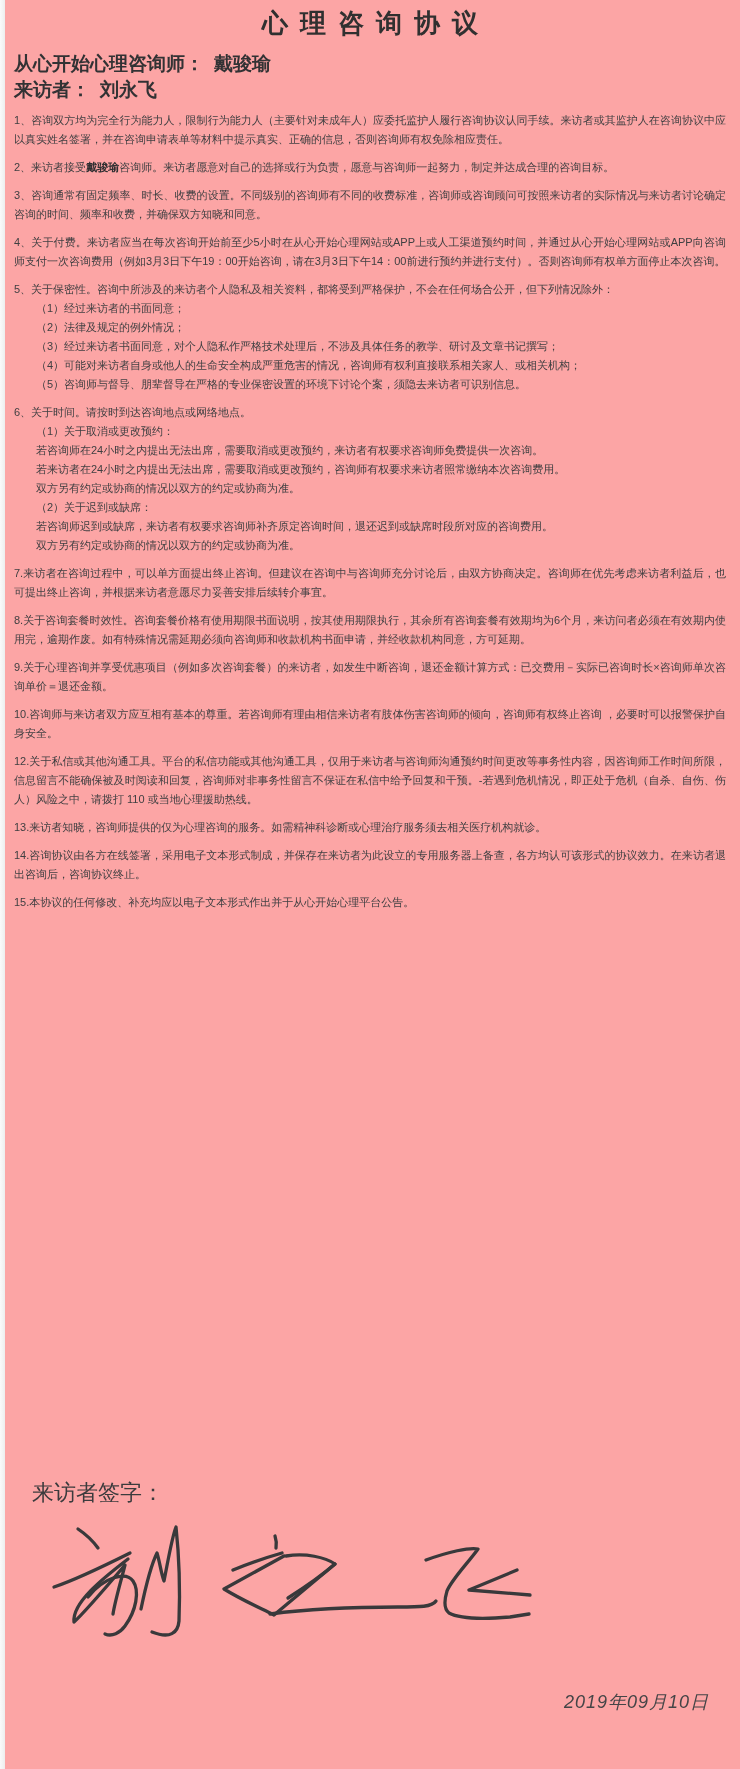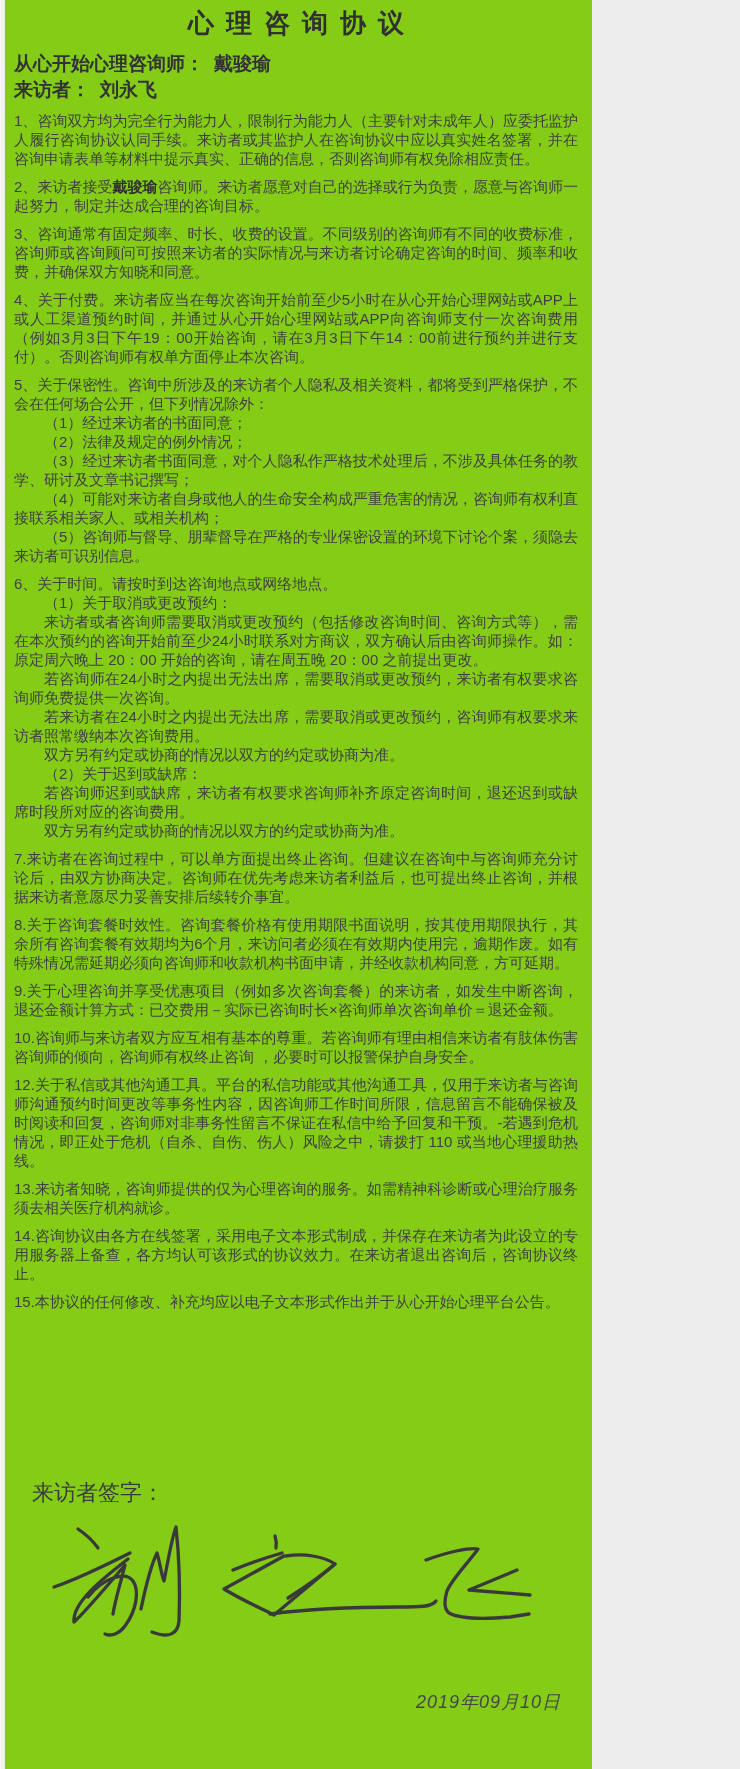--- a/index.html
+++ b/index.html
@@ -3,34 +3,34 @@
 <meta charset="utf-8">
 <style>
   html,body{margin:0;padding:0;}
   body{
     width:740px;height:1769px;
     background:#ededed;
     font-family:"Liberation Sans","DejaVu Sans",sans-serif;
     color:#3f3f41;
     overflow:hidden;
   }
-  .page{position:relative;width:592px;height:1769px;background:#84cc16;overflow:hidden;}
+  .page{position:relative;width:740px;height:1769px;background:#fca5a5;overflow:hidden;}
   .edge-strip{position:absolute;left:0;top:0;width:5px;height:100%;
     background:linear-gradient(to right,#fafafa,#ededed);}
   .content{position:absolute;left:14px;right:14px;top:0;}
   .doc-title{
     margin:6px 0 10px 0;text-align:center;
     font-size:26px;font-weight:bold;color:#303030;
     letter-spacing:0.46em;text-indent:0.46em;
   }
   .party-line{font-size:19px;font-weight:bold;color:#323234;line-height:25px;margin:1px 0;}
   .party-line .name{margin-left:10px;}
   .clauses{margin-top:9px;max-height:1382px;overflow:hidden;}
   .clause{margin:0 0 9px 0;}
-  .clause p{margin:0;font-size:15px;line-height:19px;text-align:justify;color:#3f3f41;}
+  .clause p{margin:0;font-size:11px;line-height:19px;text-align:justify;color:#3f3f41;}
   .clause p.indent{text-indent:2em;}
   .clause b{color:#2f2f31;}
   .sign-label{position:absolute;left:32px;top:1481px;font-size:22px;color:#3b3b3d;line-height:24px;}
   .signature-wrap{position:absolute;left:28px;top:1515px;width:520px;height:152px;}
   .signature-wrap svg{display:block;}
   .doc-date{position:absolute;right:31px;top:1690px;font-size:18px;letter-spacing:1px;color:#454547;font-style:italic;}
 </style>
 </head>
 <body>
 
@@ -64,21 +64,20 @@
           <p><span>5、关于保密性。咨询中所涉及的来访者个人隐私及相关资料，都将受到严格保护，不会在任何场合公开，但下列情况除外：</span></p>
           <p class="indent"><span>（1）经过来访者的书面同意；</span></p>
           <p class="indent"><span>（2）法律及规定的例外情况；</span></p>
           <p class="indent"><span>（3）经过来访者书面同意，对个人隐私作严格技术处理后，不涉及具体任务的教学、研讨及文章书记撰写；</span></p>
           <p class="indent"><span>（4）可能对来访者自身或他人的生命安全构成严重危害的情况，咨询师有权利直接联系相关家人、或相关机构；</span></p>
           <p class="indent"><span>（5）咨询师与督导、朋辈督导在严格的专业保密设置的环境下讨论个案，须隐去来访者可识别信息。</span></p>
         </div>
         <div class="clause">
           <p><span>6、关于时间。请按时到达咨询地点或网络地点。</span></p>
           <p class="indent"><span>（1）关于取消或更改预约：</span></p>
-          <p class="indent"><span>来访者或者咨询师需要取消或更改预约（包括修改咨询时间、咨询方式等），需在本次预约的咨询开始前至少24小时联系对方商议，双方确认后由咨询师操作。如：原定周六晚上 20：00 开始的咨询，请在周五晚 20：00 之前提出更改。</span></p>
           <p class="indent"><span>若咨询师在24小时之内提出无法出席，需要取消或更改预约，来访者有权要求咨询师免费提供一次咨询。</span></p>
           <p class="indent"><span>若来访者在24小时之内提出无法出席，需要取消或更改预约，咨询师有权要求来访者照常缴纳本次咨询费用。</span></p>
           <p class="indent"><span>双方另有约定或协商的情况以双方的约定或协商为准。</span></p>
           <p class="indent"><span>（2）关于迟到或缺席：</span></p>
           <p class="indent"><span>若咨询师迟到或缺席，来访者有权要求咨询师补齐原定咨询时间，退还迟到或缺席时段所对应的咨询费用。</span></p>
           <p class="indent"><span>双方另有约定或协商的情况以双方的约定或协商为准。</span></p>
         </div>
         <div class="clause">
           <p><span>7.来访者在咨询过程中，可以单方面提出终止咨询。但建议在咨询中与咨询师充分讨论后，由双方协商决定。咨询师在优先考虑来访者利益后，也可提出终止咨询，并根据来访者意愿尽力妥善安排后续转介事宜。</span></p>
         </div>

